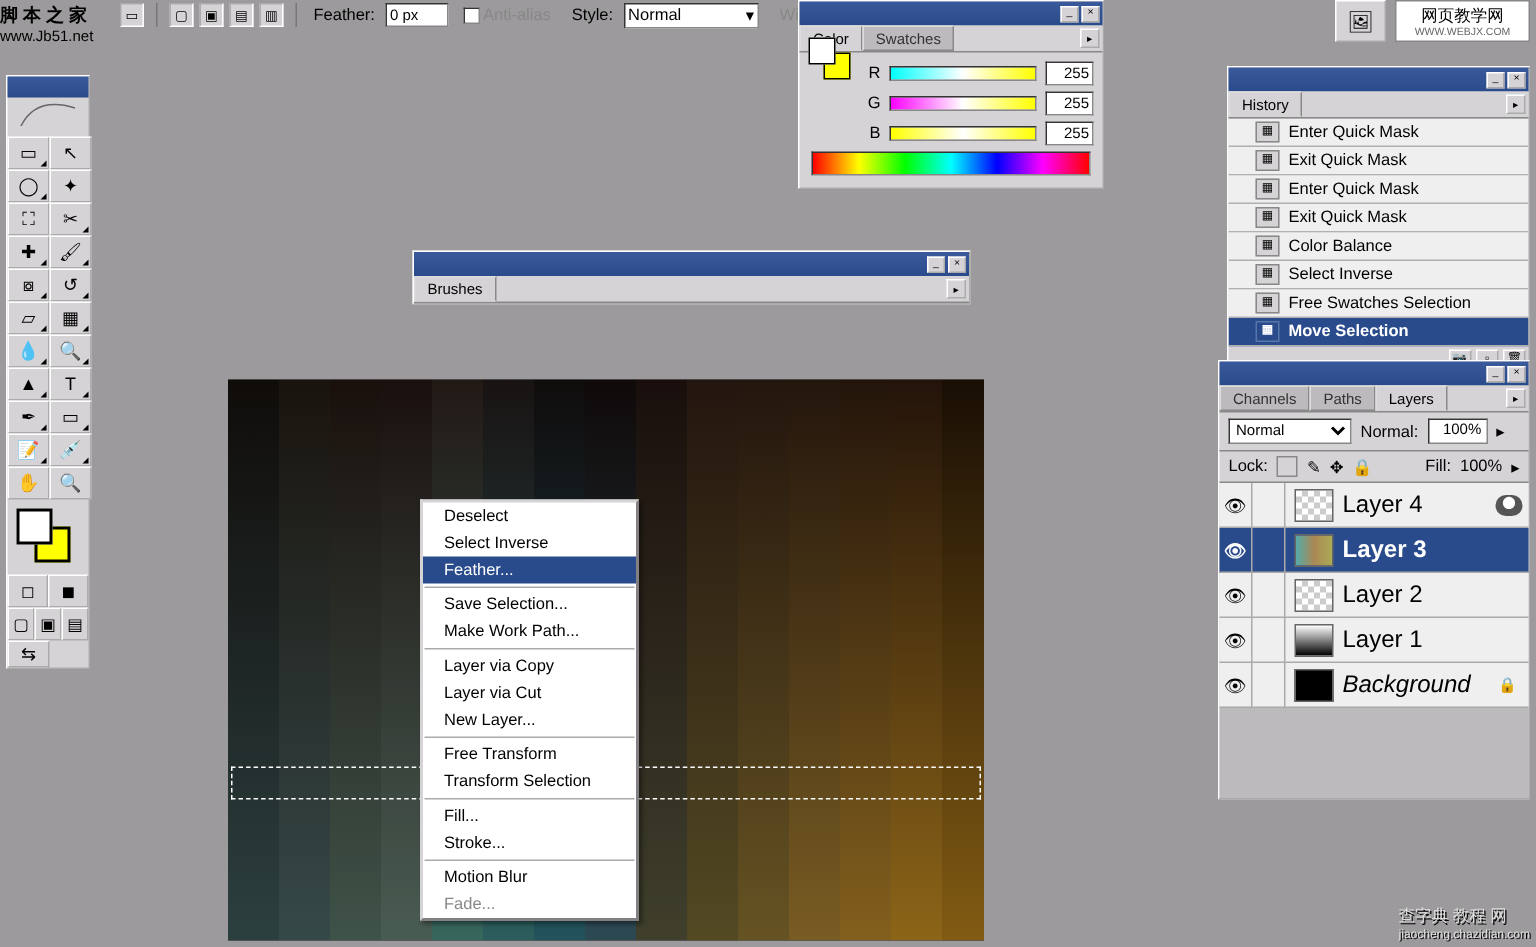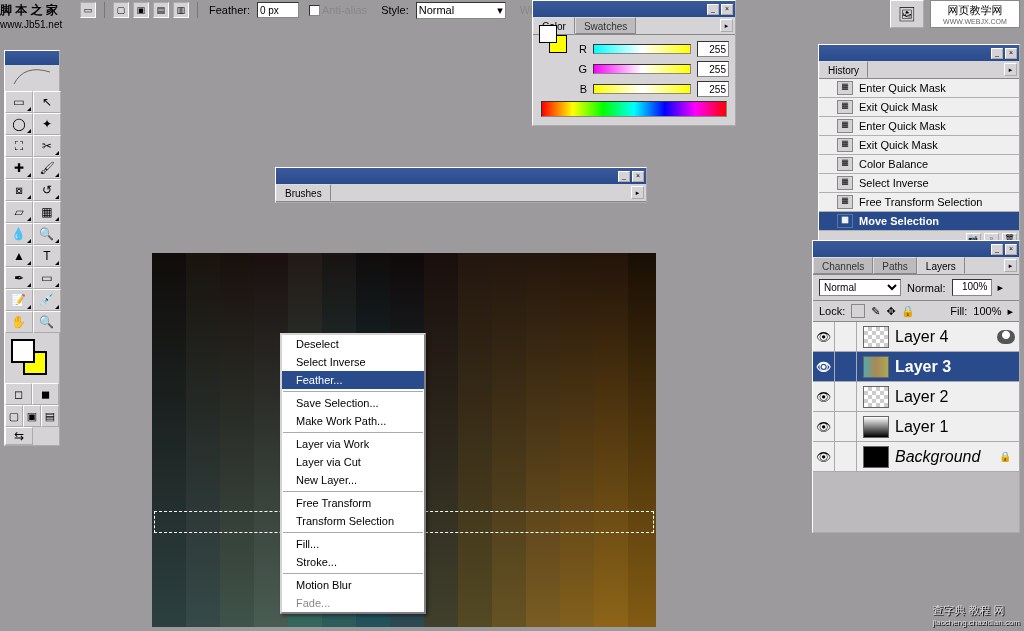--- a/index.html
+++ b/index.html
@@ -267,21 +267,21 @@
       <div class="hist-row">
         <span class="icon">▦</span>
         <span>Color Balance</span>
       </div>
       <div class="hist-row">
         <span class="icon">▦</span>
         <span>Select Inverse</span>
       </div>
       <div class="hist-row">
         <span class="icon">▦</span>
-        <span>Free Transform Selection</span>
+        <span>Free Swatches Selection</span>
       </div>
       <div class="hist-row active">
         <span class="icon">▦</span>
         <span>Move Selection</span>
       </div>
     </div>
   <div class="hist-corner">
     <div class="b">📷</div>
     <div class="b">▫</div>
     <div class="b">🗑</div>
@@ -353,21 +353,21 @@
 </div>
 
 <div class="ctx-menu" id="ctx-menu">
     <div class="ctx-item">Deselect</div>
     <div class="ctx-item">Select Inverse</div>
     <div class="ctx-item hover">Feather...</div>
     <div class="ctx-sep"></div>
     <div class="ctx-item">Save Selection...</div>
     <div class="ctx-item">Make Work Path...</div>
     <div class="ctx-sep"></div>
-    <div class="ctx-item">Layer via Work</div>
+    <div class="ctx-item">Layer via Copy</div>
     <div class="ctx-item">Layer via Cut</div>
     <div class="ctx-item">New Layer...</div>
     <div class="ctx-sep"></div>
     <div class="ctx-item">Free Transform</div>
     <div class="ctx-item">Transform Selection</div>
     <div class="ctx-sep"></div>
     <div class="ctx-item">Fill...</div>
     <div class="ctx-item">Stroke...</div>
     <div class="ctx-sep"></div>
     <div class="ctx-item">Motion Blur</div>

